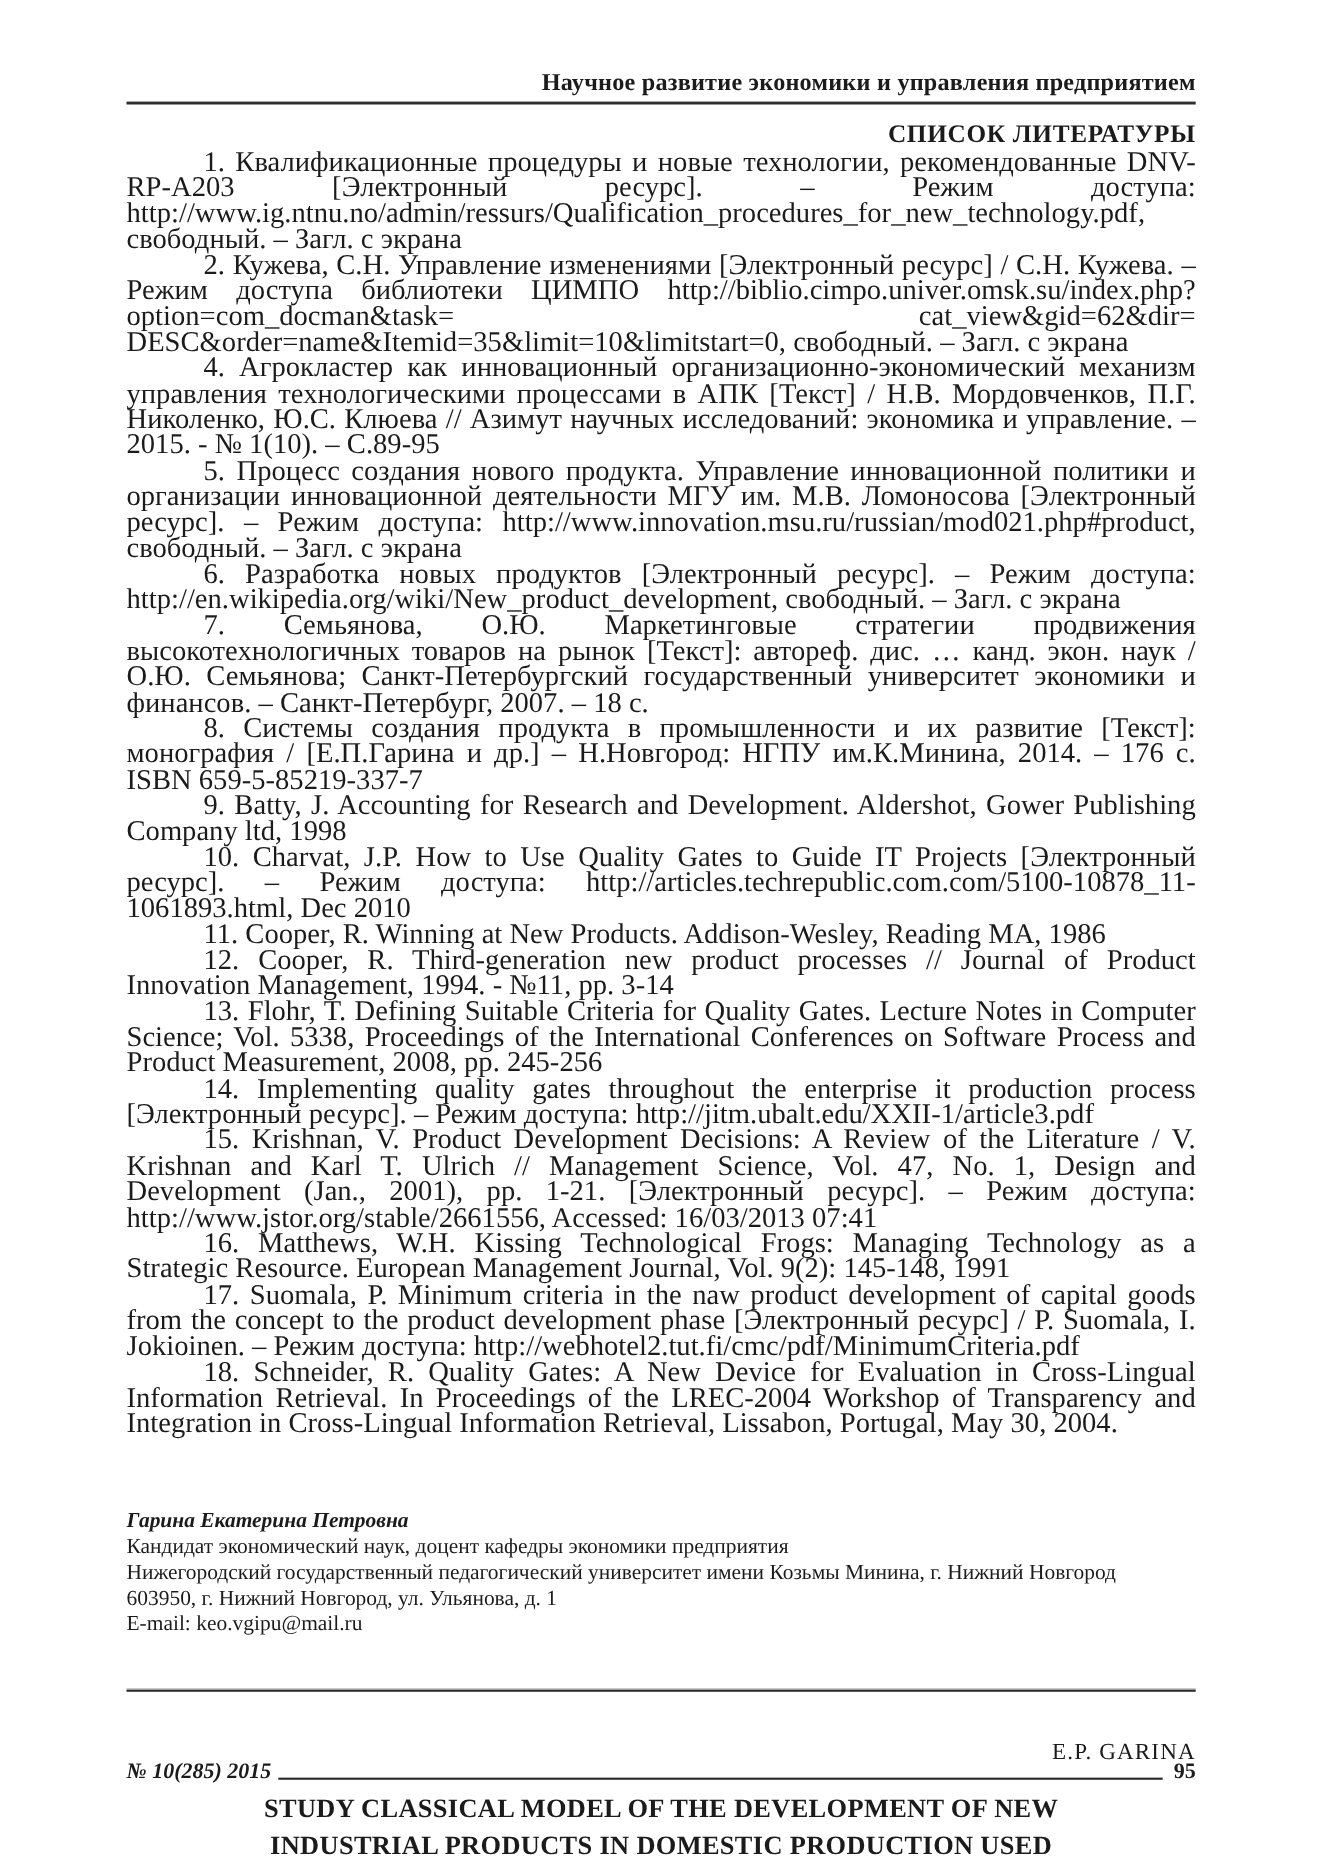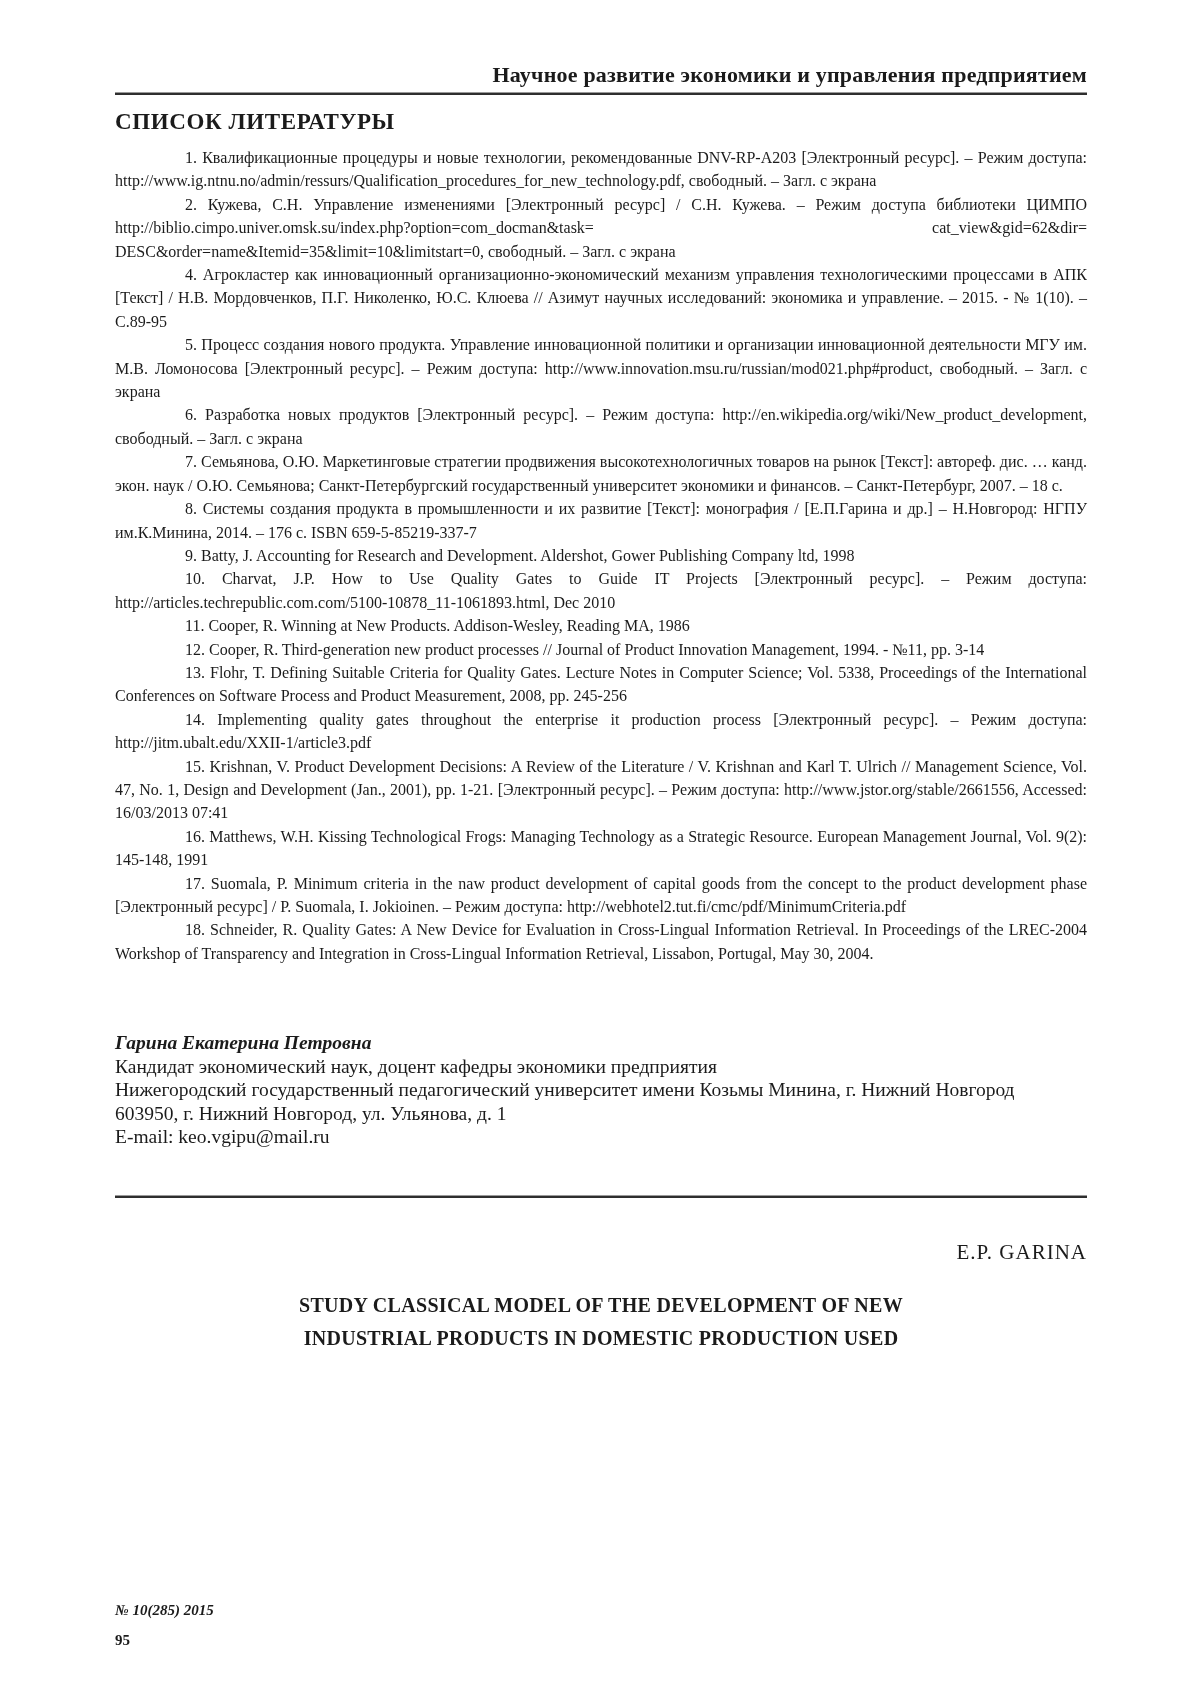--- a/index.html
+++ b/index.html
@@ -27,29 +27,28 @@
     line-height: 26px;
     letter-spacing: 0.2px;
   }
   .head-rule {
     margin-top: 4px;
     height: 3px;
     background: linear-gradient(to bottom, #9a9a9a 1px, #2e2e2e 1px);
   }
   .section-title {
     margin: 14px 0 0 0;
-    text-align: left;
+    text-align: right;
     font-size: 23px;
     line-height: 26px;
     font-weight: bold;
     letter-spacing: 0.6px;
   }
   .refs {
-    margin-top: 11px;
-    font-size: 16px;
+    font-size: 26px;
     line-height: 23.4px;
   }
   .ref {
     margin: 0;
     text-align: justify;
     text-indent: 70px;
     overflow-wrap: break-word;
   }
   .author-block {
     margin-top: 66px;
@@ -66,35 +65,34 @@
   .en-author {
     margin-top: 42px;
     text-align: right;
     font-size: 21px;
     letter-spacing: 1px;
     line-height: 24px;
   }
   .en-title {
     margin: 25px 0 0 0;
     text-align: center;
-    font-size: 20px;
+    font-size: 24px;
     line-height: 33px;
     font-weight: bold;
     letter-spacing: 0.3px;
   }
   .page-footer {
     position: absolute;
     left: 115px;
     right: 113px;
     top: 1598px;
     display: flex;
-    align-items: flex-start;
-    font-size: 15px;
+    align-items: flex-end;
+    font-size: 20px;
     font-weight: bold;
-    flex-direction: column;
   }
   .issue-label {
     font-style: italic;
     white-space: nowrap;
     line-height: 24px;
   }
   .foot-rule {
     flex: 1;
     height: 0;
     border-bottom: 2px solid #2e2e2e;

